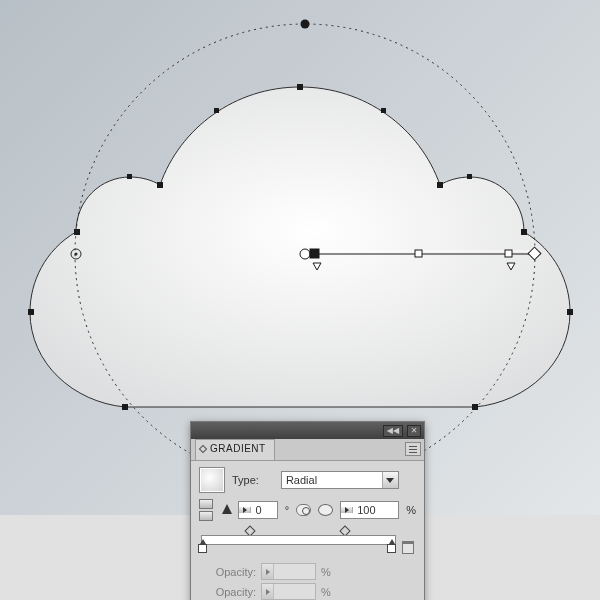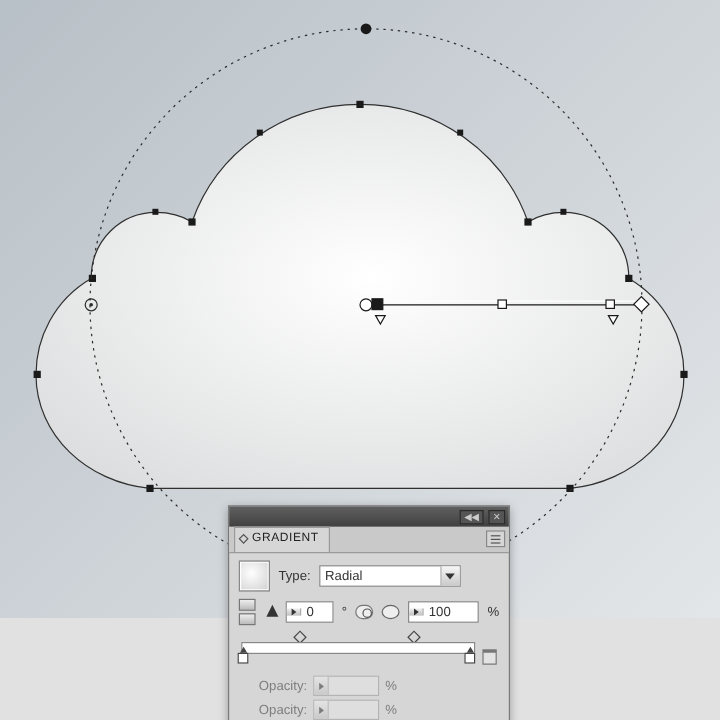--- a/index.html
+++ b/index.html
@@ -72,21 +72,21 @@
   .panel-menu span{height:1px;background:#555;}
   .panel-body { padding:6px 8px 10px 8px; }
   .row { display:flex; align-items:center; margin-bottom:6px; gap:7px; }
   .swatch {
     width:26px; height:26px; border:1px solid #888;
     background: radial-gradient(circle at 40% 40%, #fefefe, #d0d0d0);
     box-shadow: inset 0 0 0 1px #fff;
   }
   .lbl { color:#333; }
   .select {
-    display:flex; border:1px solid #888; background:#fff; height:18px; width:118px;
+    display:flex; border:1px solid #888; background:#fff; height:18px; width:118px;margin-left:15px;
   }
   .select-val { flex:1; padding:2px 4px; font-size:11px; }
   .select-caret {
     width:16px; border-left:1px solid #aaa;
     background:linear-gradient(#f6f6f6,#cacaca);
     display:flex; align-items:center; justify-content:center;
   }
   .caret-down {
     width:0;height:0;border-left:4px solid transparent;border-right:4px solid transparent;border-top:5px solid #333;
   }

